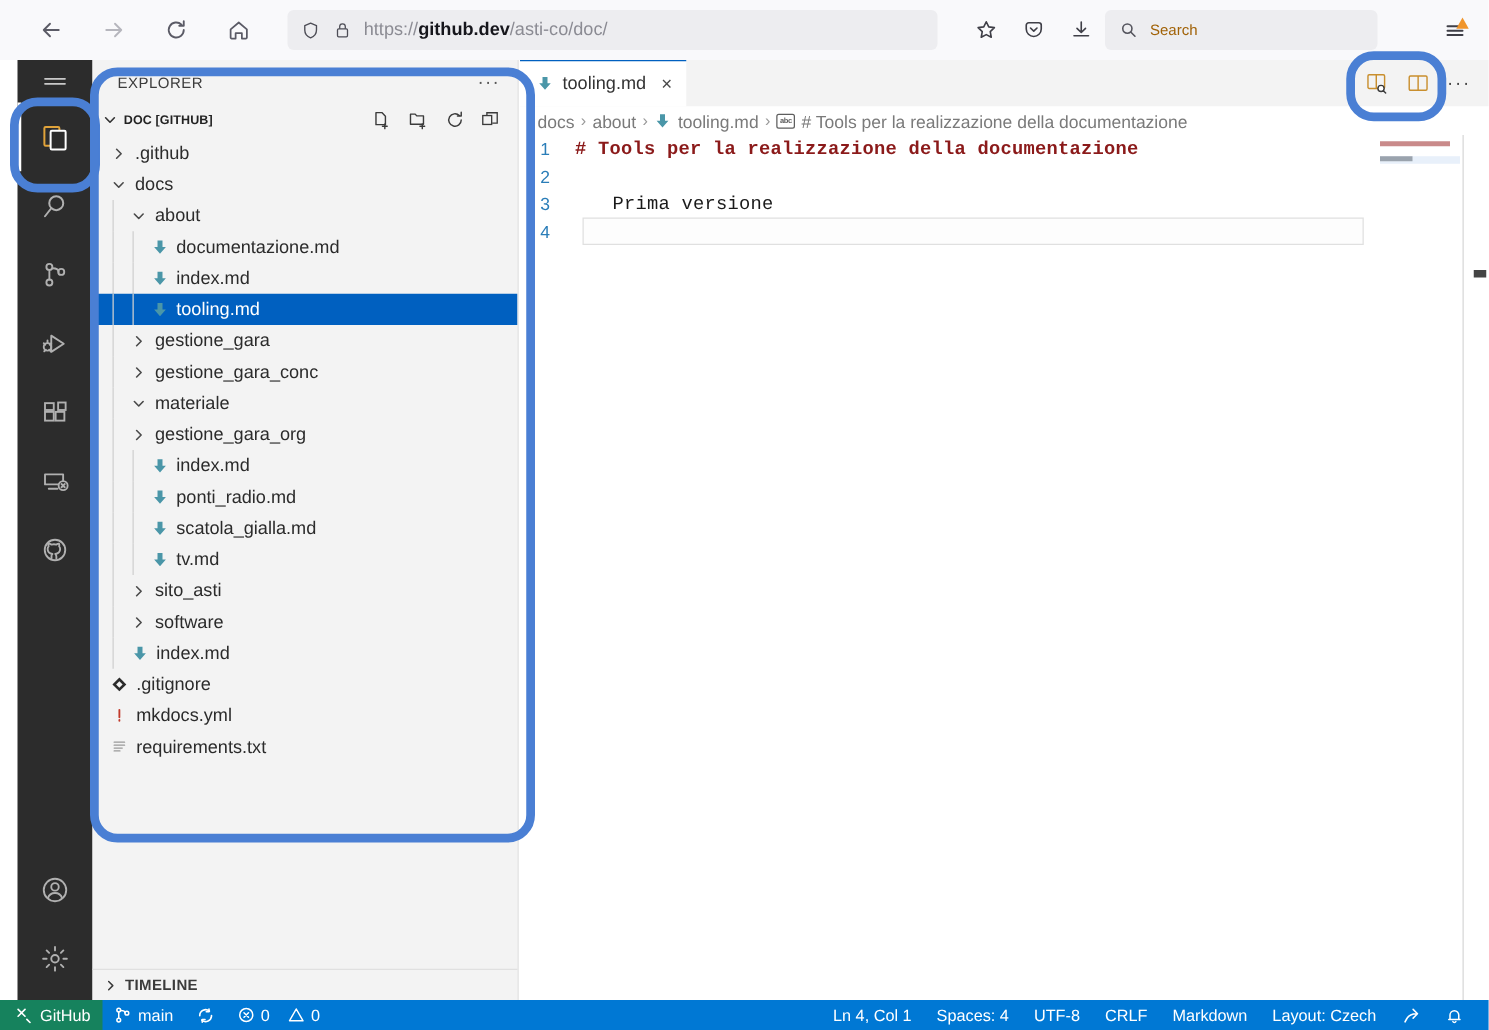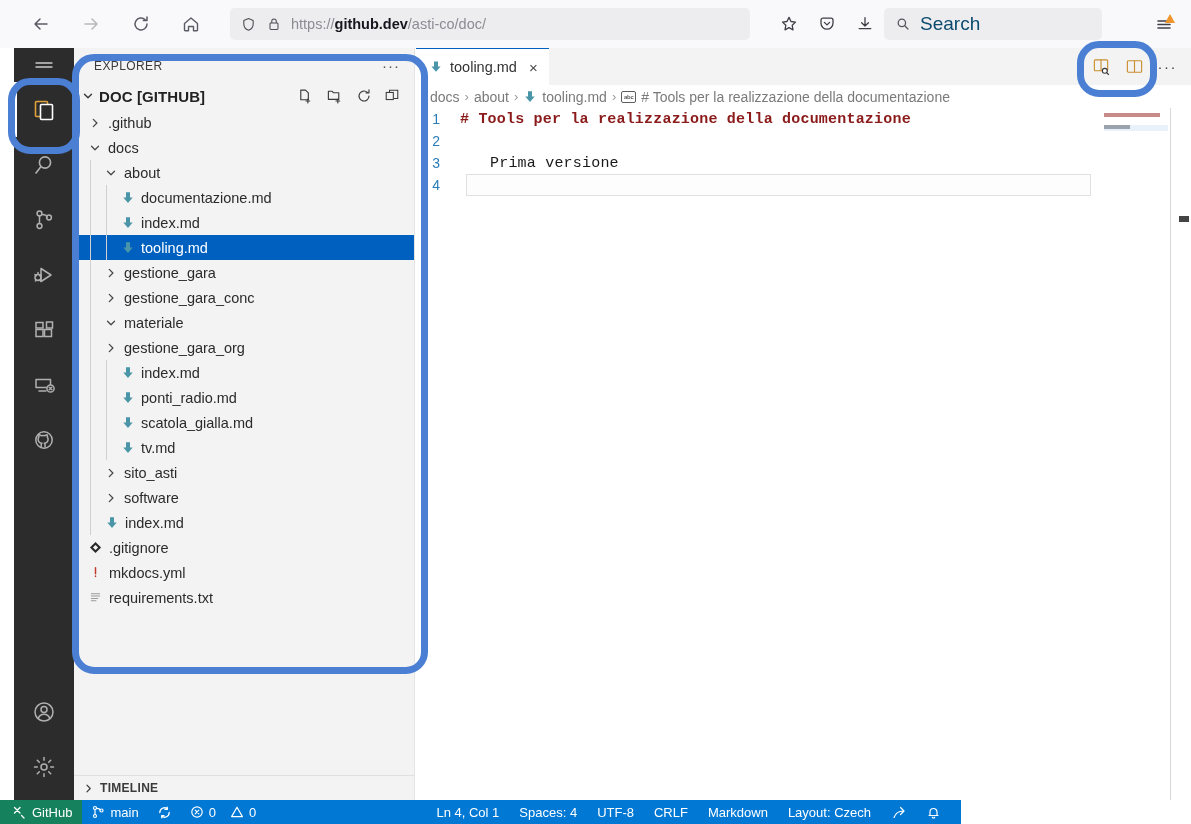--- a/index.html
+++ b/index.html
@@ -33,21 +33,21 @@
   .urlbar-icons { display: flex; align-items: center; gap: 8px; color: #4d4d56; }
   .tb-icon {
     width: 30px; height: 30px; display: flex; align-items: center; justify-content: center;
     color: #3f3f47;
   }
   .searchbar {
     height: 32px; width: 218px; background: #ededf0; border-radius: 5px;
     display: flex; align-items: center; gap: 9px; padding: 0 11px;
     margin-left: 4px;
   }
-  .searchbar span { font-size: 19px; color: #0c4a6e; }
+  .searchbar span { font-size: 12px; color: #a16207; }
   .menu-btn { margin-left: 10px; position: relative; }
   .badge-dot {
     position: absolute; right: 4px; top: 5px;
     width: 0; height: 0;
     border-left: 5px solid transparent; border-right: 5px solid transparent;
     border-bottom: 9px solid #f0952b;
   }
 
   
   .vscode {
@@ -83,21 +83,21 @@
     height: 35px; display: flex; align-items: center; justify-content: space-between;
     padding: 0 14px 0 20px;
   }
   .sb-title-text { font-size: 12px; letter-spacing: 0.4px; color: #3b3b3b; }
   .sb-more { color: #555; font-size: 15px; letter-spacing: 1px; line-height: 8px; }
   .tree-root-row {
     height: 26px; display: flex; align-items: center; justify-content: space-between;
     padding: 0 14px 0 6px;
   }
   .tree-root-label {
-    font-size: 15px; font-weight: 700; color: #222; letter-spacing: 0.1px;
+    font-size: 10px; font-weight: 700; color: #222; letter-spacing: 0.1px;
     display: flex; align-items: center; gap: 3px;
   }
   .root-actions { display: flex; align-items: center; gap: 12px; color: #3b3b3b; }
   .tree { flex: 1; overflow: hidden; padding-top: 1px; }
   .row {
     height: 25px; display: flex; align-items: center; gap: 5px;
     font-size: 14.5px; color: #2b2b2b; white-space: nowrap;
     padding-right: 8px; position: relative;
   }
   .row.selected { background: #0060c0; color: #ffffff; }
@@ -163,21 +163,21 @@
   .mm-line { height: 4px; margin-bottom: 2px; }
   .mm-sel { background: #e8f0fa; }
   .editor-scrollbar {
     position: absolute; right: 0; top: 60px; width: 14px; bottom: 0; background: #fff;
   }
   .scroll-thumb { position: absolute; right: 2px; top: 108px; width: 10px; height: 6px; background: #444; }
   .mm-divider { position: absolute; right: 20px; top: 60px; bottom: 0; width: 1px; background: #d8d8d8; }
 
   
   .statusbar {
-    position: absolute; left: 0; bottom: 0; width: 961px; height: 24px;
+    position: absolute; left: 0; bottom: 0; width: 1191px; height: 24px;
     background: #0078d4; display: flex; align-items: center;
     font-size: 13px; color: #ffffff;
   }
   .sb-remote {
     background: #16825d; height: 24px; display: flex; align-items: center; gap: 6px;
     padding: 0 10px 0 12px; color: #ffffff;
   }
   .sb-item { display: flex; align-items: center; gap: 5px; padding: 0 9px; height: 24px; }
   .sb-right { margin-left: auto; display: flex; align-items: center; padding-right: 10px; }
   .sb-right .sb-item { padding: 0 10px; }

